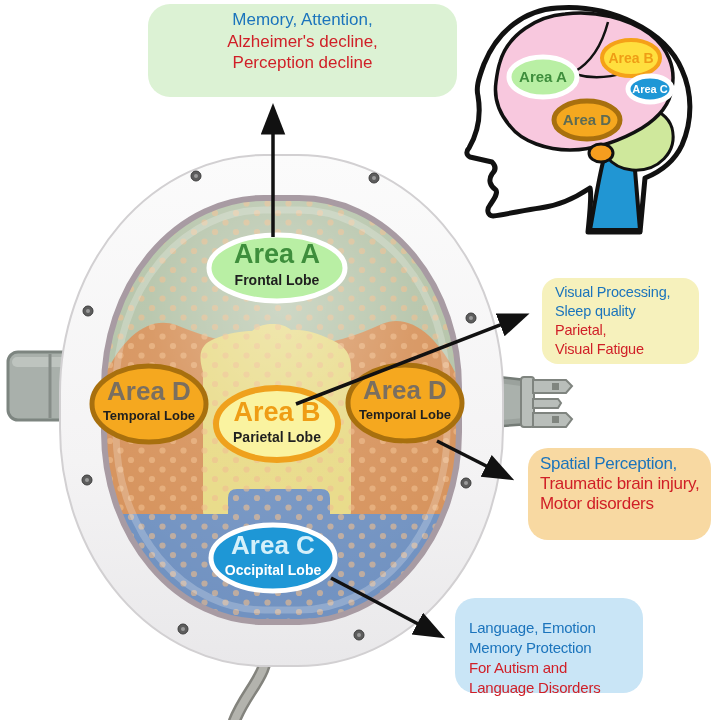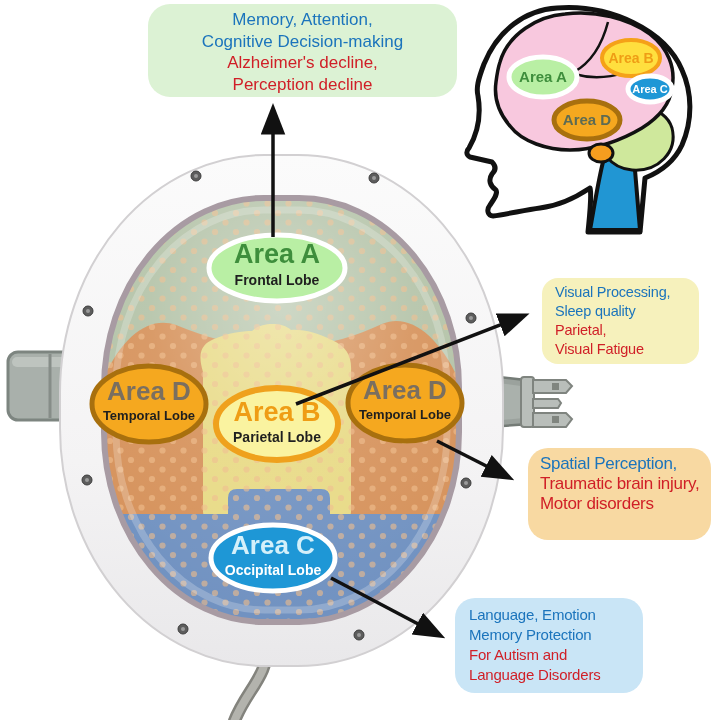--- a/index.html
+++ b/index.html
@@ -17,21 +17,21 @@
               background:var(--green-box-bg);text-align:center;font-size:17px;
               line-height:21.5px;padding-top:5px;}
   .box-visual{left:542px;top:278px;width:157px;height:86px;border-radius:16px;
               background:var(--yellow-box-bg);font-size:14.5px;line-height:19px;
               padding:5px 0 0 13px;letter-spacing:-0.2px;}
   .box-spatial{left:528px;top:448px;width:183px;height:92px;border-radius:20px;
               background:var(--orange-box-bg);font-size:17px;line-height:20px;
               padding:6px 0 0 12px;letter-spacing:-0.3px;}
   .box-language{left:455px;top:598px;width:188px;height:95px;border-radius:20px;
               background:var(--blue-box-bg);font-size:15px;line-height:20px;
-              padding:7px 0 0 14px;letter-spacing:-0.2px;}
+              padding:20px 0 0 14px;letter-spacing:-0.2px;}
 
   
   .fill-region-green{fill:var(--region-green);}
   .fill-region-orange{fill:var(--region-orange);}
   .fill-region-yellow{fill:var(--region-yellow);}
   .fill-region-blue{fill:var(--region-blue);}
   .el-area-a{fill:var(--area-a-fill);stroke:#ffffff;stroke-width:5;}
   .el-area-b{fill:var(--area-b-fill);stroke:var(--area-b-stroke);stroke-width:6;}
   .el-area-c{fill:var(--area-c-fill);stroke:#ffffff;stroke-width:5;}
   .el-area-d{fill:var(--area-d-fill);stroke:var(--area-d-stroke);stroke-width:5;}
@@ -224,21 +224,20 @@
     </g>
     <g>
       <ellipse cx="127" cy="120" rx="33" ry="19" class="el-area-d" stroke-width="4"></ellipse>
       <text x="127" y="125" text-anchor="middle" font-size="15" fill="#5d6b53">Area D</text>
     </g>
   </g>
 </svg>
 
 <div class="box box-memory">
   <div class="ln co-blue">Memory, Attention,</div>
-  <div class="ln co-blue">Cognitive Decision-making</div>
   <div class="ln co-red">Alzheimer's decline,</div>
   <div class="ln co-red">Perception decline</div>
 </div>
 
 <div class="box box-visual">
   <div class="ln co-blue">Visual Processing,</div>
   <div class="ln co-blue">Sleep quality</div>
   <div class="ln co-red">Parietal,</div>
   <div class="ln co-red">Visual Fatigue</div>
 </div>

